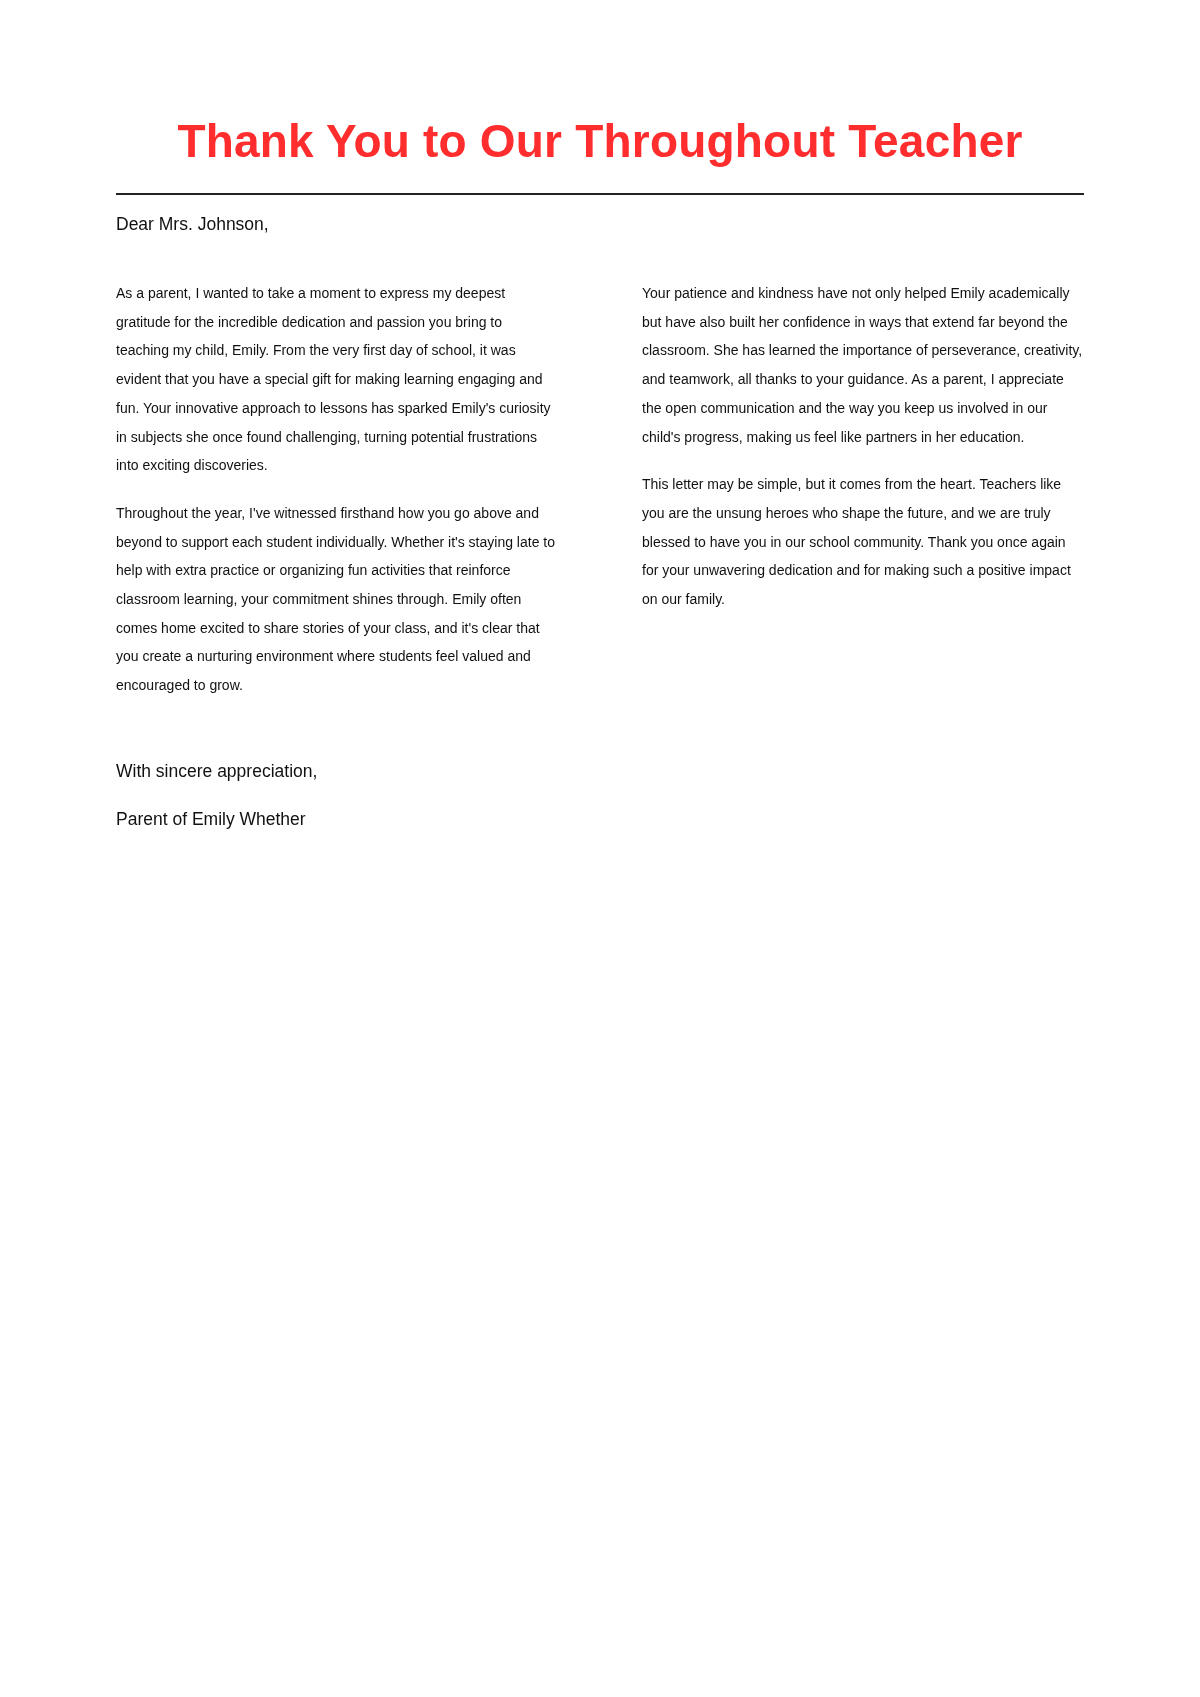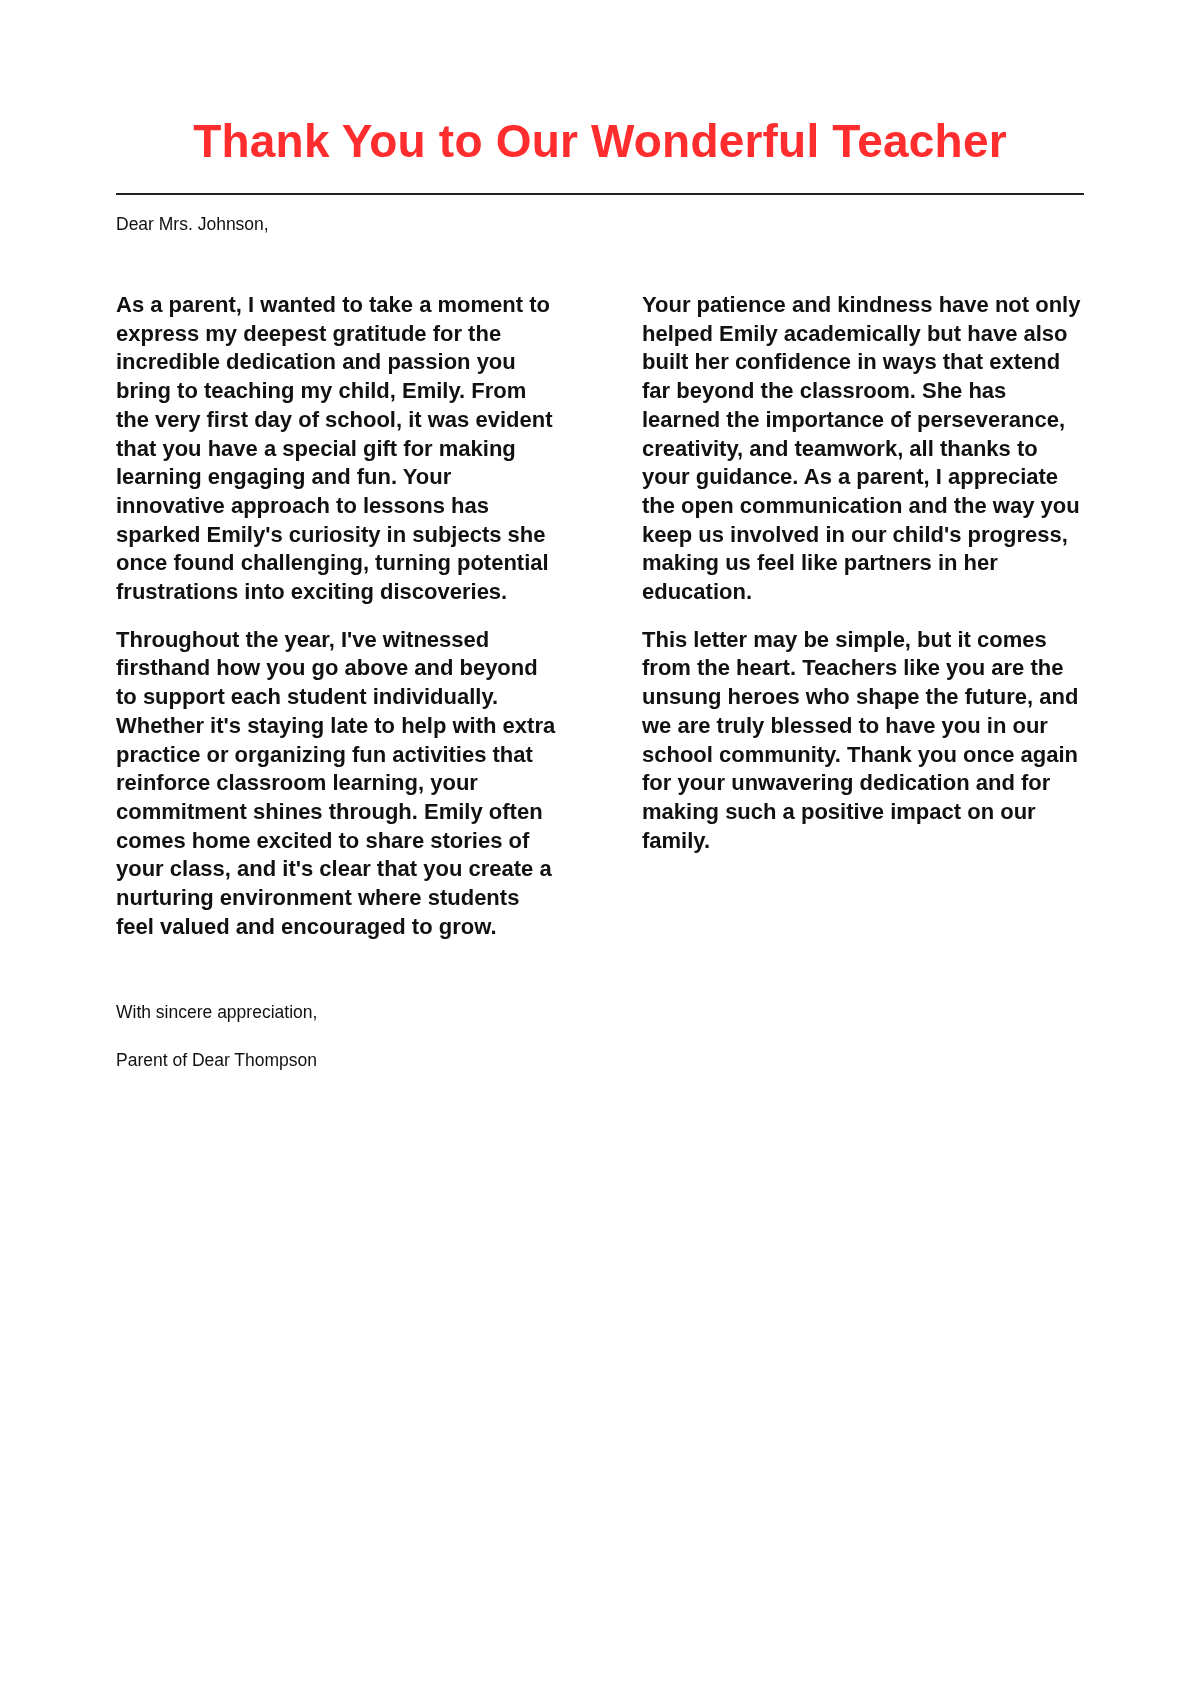--- a/index.html
+++ b/index.html
@@ -42,51 +42,50 @@
     }
     .columns {
       display: flex;
       justify-content: space-between;
       margin-top: 36px;
     }
     .col {
       width: 442px;
     }
     .col p {
-      margin: 16px 0 19px 0;
-      font-size: 22px;
+      margin: 4px 0 19px 0;
+      font-size: 14px;
       line-height: 28.7px;
-      font-weight: bold;
     }
     .closing {
       margin-top: 38px;
     }
     .closing p {
       margin: 14px 0 19px 0;
       font-size: 17.5px;
       line-height: 29px;
     }
   </style>
 </head>
 <body>
 
 <div class="page">
-  <h1 class="title" style="color: rgb(255, 45, 45);">Thank You to Our Wonderful Teacher</h1>
+  <h1 class="title" style="color: rgb(255, 45, 45);">Thank You to Our Throughout Teacher</h1>
   <hr class="rule">
 
   <p class="salutation">Dear Mrs. Johnson,</p>
 
   <div class="columns">
     <div class="col">
       <p>As a parent, I wanted to take a moment to express my deepest gratitude for the incredible dedication and passion you bring to teaching my child, Emily. From the very first day of school, it was evident that you have a special gift for making learning engaging and fun. Your innovative approach to lessons has sparked Emily's curiosity in subjects she once found challenging, turning potential frustrations into exciting discoveries.</p>
       <p>Throughout the year, I've witnessed firsthand how you go above and beyond to support each student individually. Whether it's staying late to help with extra practice or organizing fun activities that reinforce classroom learning, your commitment shines through. Emily often comes home excited to share stories of your class, and it's clear that you create a nurturing environment where students feel valued and encouraged to grow.</p>
     </div>
     <div class="col">
       <p>Your patience and kindness have not only helped Emily academically but have also built her confidence in ways that extend far beyond the classroom. She has learned the importance of perseverance, creativity, and teamwork, all thanks to your guidance. As a parent, I appreciate the open communication and the way you keep us involved in our child's progress, making us feel like partners in her education.</p>
       <p>This letter may be simple, but it comes from the heart. Teachers like you are the unsung heroes who shape the future, and we are truly blessed to have you in our school community. Thank you once again for your unwavering dedication and for making such a positive impact on our family.</p>
     </div>
   </div>
 
   <div class="closing">
     <p>With sincere appreciation,</p>
-    <p>Parent of Dear Thompson</p>
+    <p>Parent of Emily Whether</p>
   </div>
 </div>
 
 </body></html>

